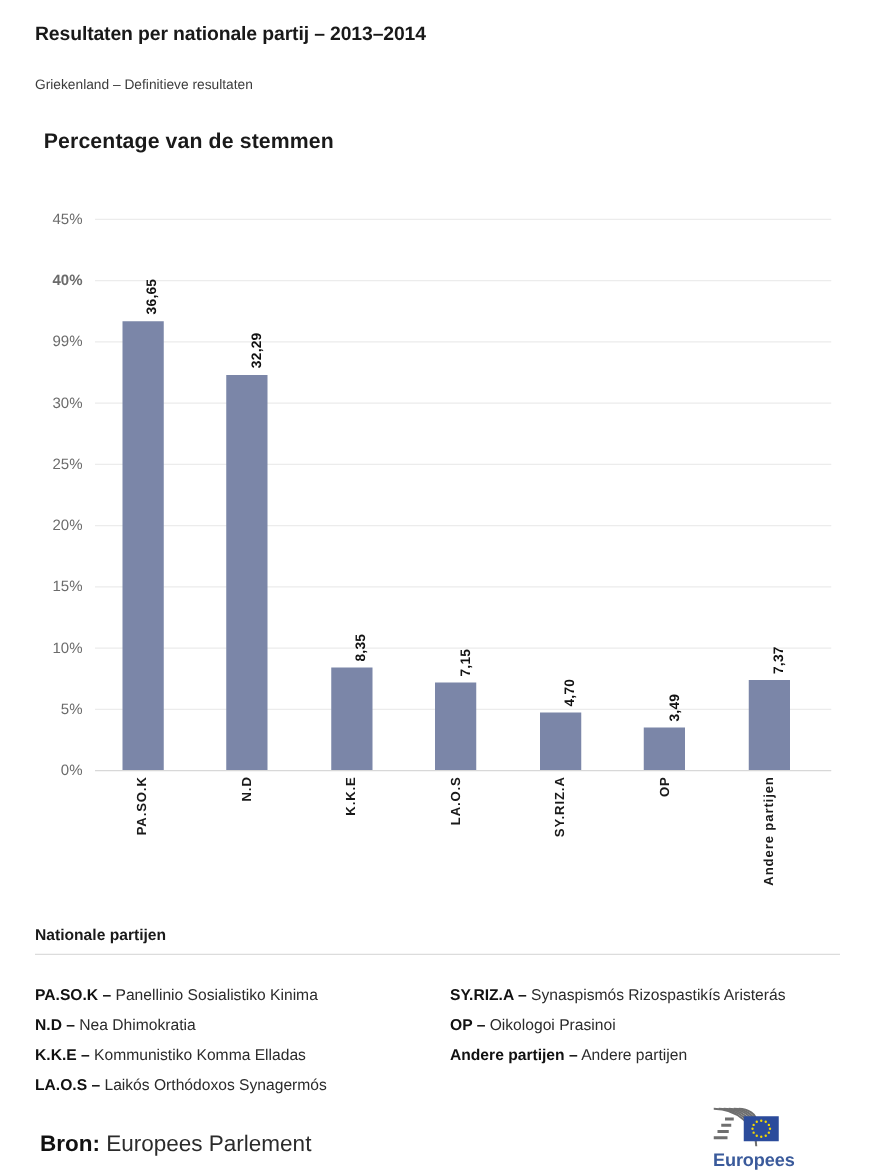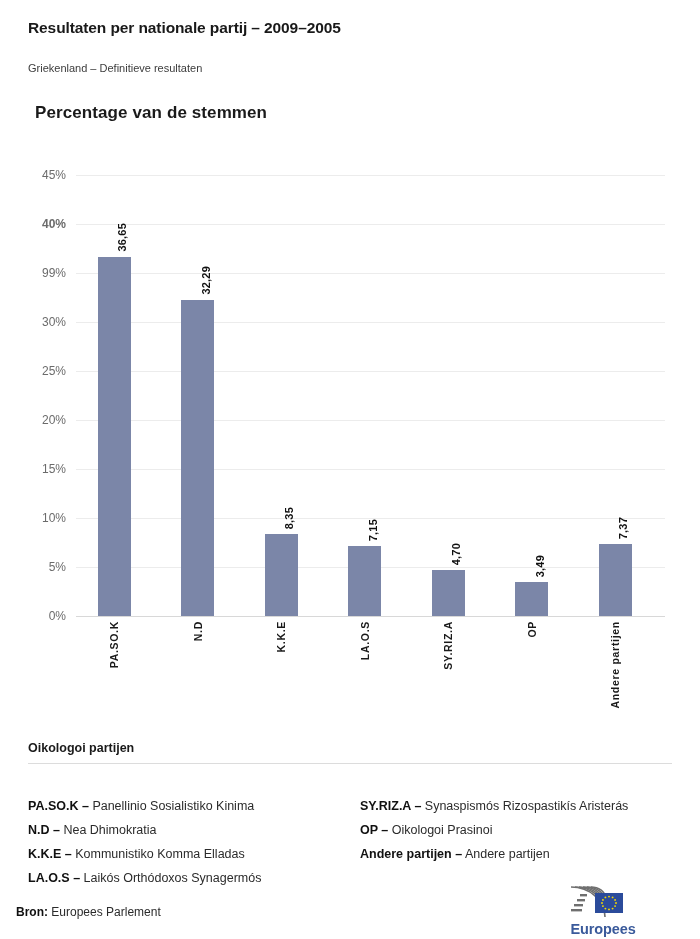--- a/index.html
+++ b/index.html
@@ -140,21 +140,21 @@
     color: #1a1a1a;
     margin: 0 0 8px 0;
   }
   .legend-divider {
     height: 1px;
     background: #dcdcdc;
     width: 100%;
   }
   .legend-cols {
     display: flex;
-    margin-top: 30px;
+    margin-top: 20px;
   }
   .legend-col {
     width: 50%;
     box-sizing: border-box;
   }
   .legend-col.right {
     padding-left: 10px;
   }
   .legend-item {
     font-size: 12.5px;
@@ -163,23 +163,23 @@
     white-space: nowrap;
   }
   .legend-item .abbr {
     font-weight: bold;
     color: #111111;
   }
 
   
   .footer-source {
     position: absolute;
-    left: 16px;
+    left: 32px;
     top: 905px;
-    font-size: 12px;
+    font-size: 18px;
     color: #2b2b2b;
     text-align: center;
   }
   .footer-source .lbl {
     font-weight: bold;
     color: #111111;
   }
 
   .ep-logo {
     position: absolute;
@@ -203,21 +203,21 @@
     font-weight: bold;
     line-height: 17px;
     color: #3a5a9b;
     letter-spacing: -0.1px;
   }
 </style>
 </head>
 <body>
 
 <div class="header">
-  <h1 class="chart-title">Resultaten per nationale partij – 2009–2005</h1>
+  <h1 class="chart-title">Resultaten per nationale partij – 2013–2014</h1>
   <div class="chart-subtitle">Griekenland – Definitieve resultaten</div>
 </div>
 
 <div class="y-axis-title">Percentage van de stemmen</div>
 
 <div class="plot">
   <div id="gridlines">
       <div class="grid-row" style="top: 175px;"></div>
       <div class="y-tick-wrap" style="top: 175px;">
         <div class="y-tick">45%</div>
@@ -292,21 +292,21 @@
       </div>
       <div class="bar-wrap" style="left: 598.5px;">
         <div class="bar" style="height: 72.226px; width: 33px; background: rgb(123, 134, 168);"></div>
         <div class="bar-value" style="bottom: 77.226px;">7,37</div>
         <div class="bar-cat">Andere partijen</div>
       </div>
     </div>
 </div>
 
 <div class="legend-section">
-  <div class="legend-heading">Oikologoi partijen</div>
+  <div class="legend-heading">Nationale partijen</div>
   <div class="legend-divider"></div>
   <div class="legend-cols">
     <div class="legend-col left" id="legend-left">
         <div class="legend-item"><span class="abbr">PA.SO.K –</span><span> Panellinio Sosialistiko Kinima</span></div>
         <div class="legend-item"><span class="abbr">N.D –</span><span> Nea Dhimokratia</span></div>
         <div class="legend-item"><span class="abbr">K.K.E –</span><span> Kommunistiko Komma Elladas</span></div>
         <div class="legend-item"><span class="abbr">LA.O.S –</span><span> Laikós Orthódoxos Synagermós</span></div>
       </div>
     <div class="legend-col right" id="legend-right">
         <div class="legend-item"><span class="abbr">SY.RIZ.A –</span><span> Synaspismós Rizospastikís Aristerás</span></div>

